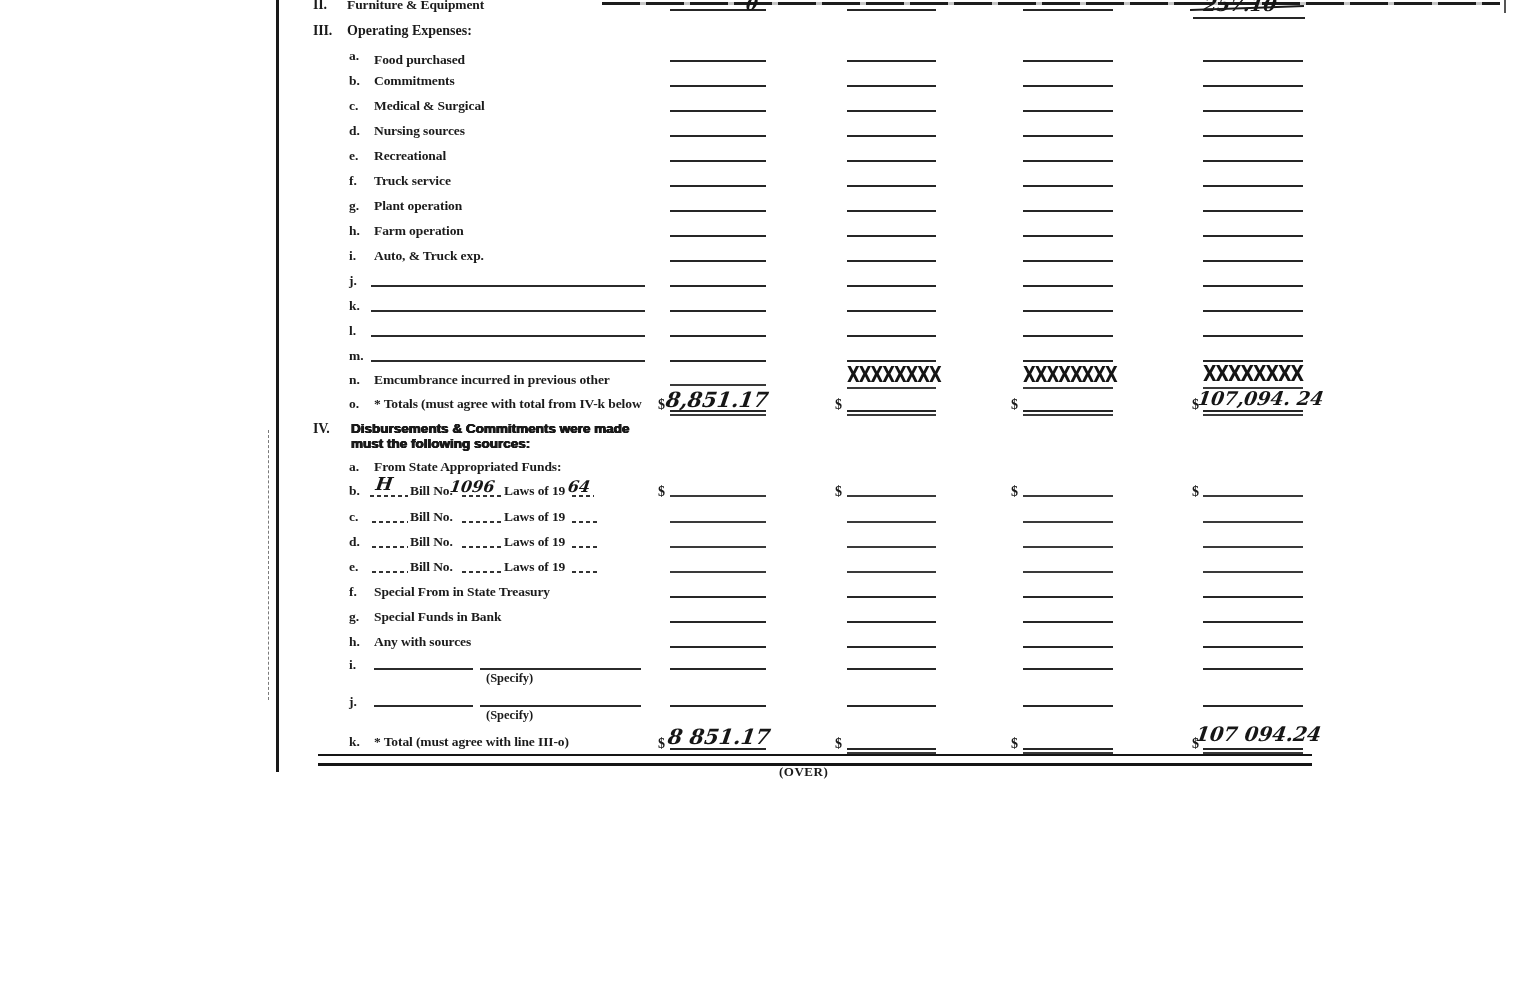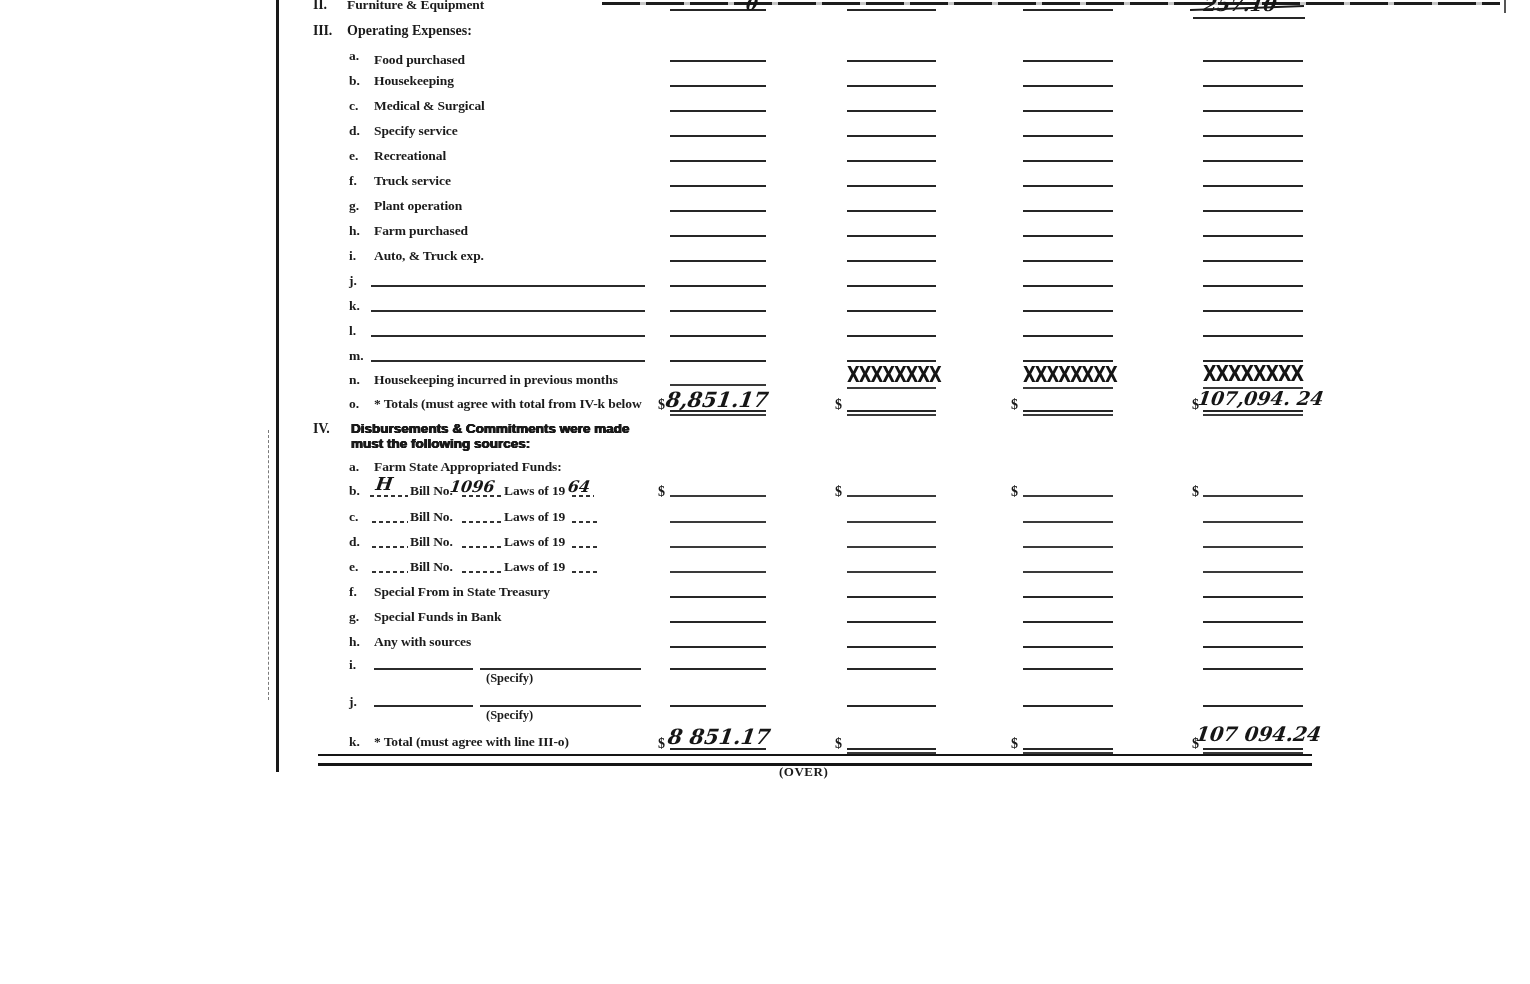--- a/index.html
+++ b/index.html
@@ -68,37 +68,37 @@
   <div>
     <span class="letter" style="top:48px">a.</span>
     <span class="lab" style="top:52px">Food purchased</span>
     <span class="ln c1" style="top:60px"></span>
     <span class="ln c2" style="top:60px"></span>
     <span class="ln c3" style="top:60px"></span>
     <span class="ln c4" style="top:60px"></span>
   </div>
   <div>
     <span class="letter" style="top:73px">b.</span>
-    <span class="lab" style="top:73px">Housekeeping</span>
+    <span class="lab" style="top:73px">Commitments</span>
     <span class="ln c1" style="top:85px"></span>
     <span class="ln c2" style="top:85px"></span>
     <span class="ln c3" style="top:85px"></span>
     <span class="ln c4" style="top:85px"></span>
   </div>
   <div>
     <span class="letter" style="top:98px">c.</span>
     <span class="lab" style="top:98px">Medical &amp; Surgical</span>
     <span class="ln c1" style="top:110px"></span>
     <span class="ln c2" style="top:110px"></span>
     <span class="ln c3" style="top:110px"></span>
     <span class="ln c4" style="top:110px"></span>
   </div>
   <div>
     <span class="letter" style="top:123px">d.</span>
-    <span class="lab" style="top:123px">Specify service</span>
+    <span class="lab" style="top:123px">Nursing sources</span>
     <span class="ln c1" style="top:135px"></span>
     <span class="ln c2" style="top:135px"></span>
     <span class="ln c3" style="top:135px"></span>
     <span class="ln c4" style="top:135px"></span>
   </div>
   <div>
     <span class="letter" style="top:148px">e.</span>
     <span class="lab" style="top:148px">Recreational</span>
     <span class="ln c1" style="top:160px"></span>
     <span class="ln c2" style="top:160px"></span>
@@ -116,21 +116,21 @@
   <div>
     <span class="letter" style="top:198px">g.</span>
     <span class="lab" style="top:198px">Plant operation</span>
     <span class="ln c1" style="top:210px"></span>
     <span class="ln c2" style="top:210px"></span>
     <span class="ln c3" style="top:210px"></span>
     <span class="ln c4" style="top:210px"></span>
   </div>
   <div>
     <span class="letter" style="top:223px">h.</span>
-    <span class="lab" style="top:223px">Farm purchased</span>
+    <span class="lab" style="top:223px">Farm operation</span>
     <span class="ln c1" style="top:235px"></span>
     <span class="ln c2" style="top:235px"></span>
     <span class="ln c3" style="top:235px"></span>
     <span class="ln c4" style="top:235px"></span>
   </div>
   <div>
     <span class="letter" style="top:248px">i.</span>
     <span class="lab" style="top:248px">Auto, &amp; Truck exp.</span>
     <span class="ln c1" style="top:260px"></span>
     <span class="ln c2" style="top:260px"></span>
@@ -166,21 +166,21 @@
     <span class="letter" style="top:348px">m.</span>
     <span class="wl" style="top:360px"></span>
     <span class="ln c1" style="top:360px"></span>
     <span class="ln c2" style="top:360px"></span>
     <span class="ln c3" style="top:360px"></span>
     <span class="ln c4" style="top:360px"></span>
   </div>
 
   <div>
     <span class="letter" style="top:372px">n.</span>
-    <span class="lab" style="top:372px">Housekeeping incurred in previous months</span>
+    <span class="lab" style="top:372px">Emcumbrance incurred in previous other</span>
     <span class="ln c1 thin" style="top:384px"></span>
     <span class="xx" style="top:363px;left:847px">XXXXXXXX</span>
     <span class="xx" style="top:363px;left:1023px">XXXXXXXX</span>
     <span class="xx" style="top:361px;left:1203px;font-size:17.5px">XXXXXXXX</span>
     <span class="ln c2 thin" style="top:387px"></span>
     <span class="ln c3 thin" style="top:387px"></span>
     <span class="ln c4 thin" style="top:387px"></span>
   </div>
 
   <div>
@@ -203,21 +203,21 @@
   </div>
 
   <div>
     <span class="num" style="top:421px">IV.</span>
     <span class="head smudge" style="top:421px;left:351px">Disbursements &amp; Commitments were made</span>
     <span class="head smudge" style="top:436px;left:351px">must the following sources:</span>
   </div>
 
   <div>
     <span class="letter" style="top:459px">a.</span>
-    <span class="lab" style="top:459px">Farm State Appropriated Funds:</span>
+    <span class="lab" style="top:459px">From State Appropriated Funds:</span>
   </div>
 
   <div>
     <span class="letter" style="top:483px">b.</span>
     <span class="blank" style="top:495px;left:370px;width:38px"></span>
     <span class="lab" style="top:483px;left:410px">Bill No.</span>
     <span class="blank" style="top:495px;left:462px;width:40px"></span>
     <span class="lab" style="top:483px;left:504px">Laws of 19</span>
     <span class="blank" style="top:495px;left:572px;width:22px"></span>
     <span class="hand" style="top:473px;left:376px;font-size:18px">H</span>

